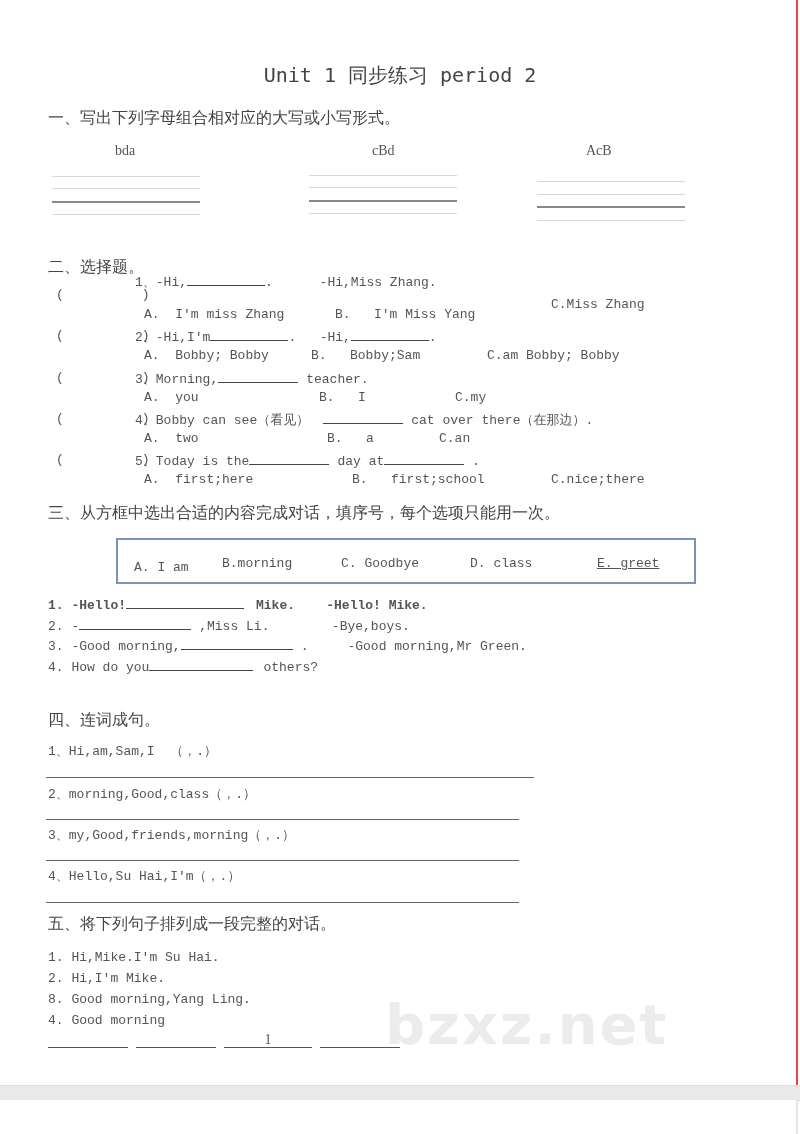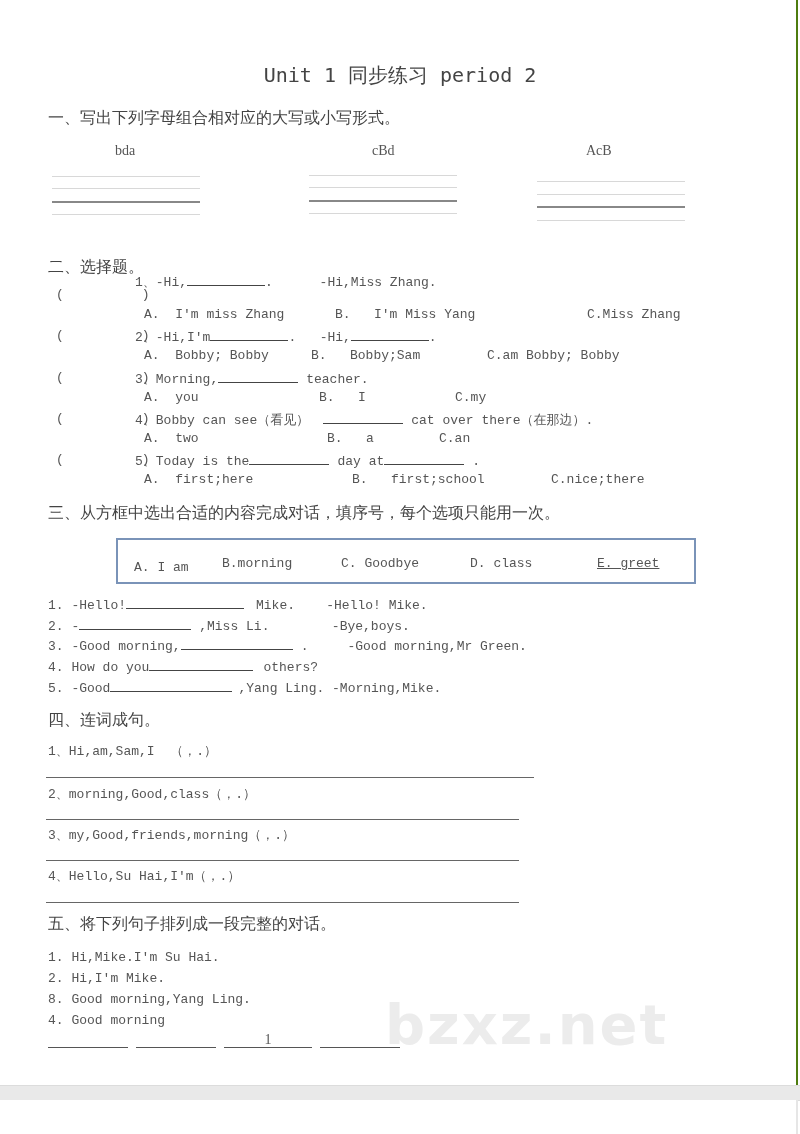--- a/index.html
+++ b/index.html
@@ -1,18 +1,18 @@
 <!DOCTYPE html>
 <html><head>
 <meta charset="utf-8">
 <style>
   html,body{margin:0;padding:0;}
   body{width:800px;height:1134px;background:#ffffff;position:relative;overflow:hidden;
        font-family:"DejaVu Serif","Liberation Serif",serif;color:#333;}
-  .page{position:absolute;left:0;top:0;width:796px;height:1085px;background:#fff;border-right:2px solid #4d7c0f;}
+  .page{position:absolute;left:0;top:0;width:796px;height:1085px;background:#fff;border-right:2px solid #ef4444;}
   .gap{position:absolute;left:0;top:1085px;width:800px;height:14px;background:#e9e9e9;border-top:1px solid #dcdcdc;border-bottom:1px solid #dcdcdc;}
   .page2{position:absolute;left:0;top:1100px;width:796px;height:34px;background:#fff;border-right:2px solid #e6e6e6;}
   .abs{position:absolute;white-space:pre;}
   .title{top:62px;left:0;width:800px;text-align:center;font-family:"DejaVu Sans Mono","Liberation Mono",monospace;font-size:20px;color:#444;}
   .sec{font-size:16px;color:#444;left:48px;}
   .mono{font-family:"Liberation Mono","DejaVu Sans Mono",monospace;font-size:13px;color:#555;}
   .serif{font-family:"Liberation Serif","DejaVu Serif",serif;font-size:14px;color:#555;}
   .blank{display:inline-block;border-bottom:1px solid #444;vertical-align:baseline;height:1px;}
   .hl{position:absolute;height:1px;background:#d8d8d8;}
   .hl.dark{height:2px;background:#888;}
@@ -50,21 +50,21 @@
     <div class="hl dark" style="left:537px;top:206px;width:148px;"></div>
     <div class="hl" style="left:537px;top:220px;width:148px;"></div>
   </div>
 
   <div class="abs sec" style="top:257px;">二、选择题。</div>
 
   <div class="abs mono" style="top:287px;left:56px;">(          )</div>
   <div class="abs mono" style="top:273px;left:135px;"><span>1、-Hi,</span><span class="blank" style="width:78px;"></span><span>.      -Hi,Miss Zhang.</span></div>
   <div class="abs mono" style="top:307px;left:144px;">A.  I'm miss Zhang</div>
   <div class="abs mono" style="top:307px;left:335px;">B.   I'm Miss Yang</div>
-  <div class="abs mono" style="top:307px;left:551px;margin-left:36px;">C.Miss Zhang</div>
+  <div class="abs mono" style="top:297px;left:551px;">C.Miss Zhang</div>
 
   <div class="abs mono" style="top:328px;left:56px;">(          )</div>
   <div class="abs mono" style="top:328px;left:135px;"><span>2、-Hi,I'm</span><span class="blank" style="width:78px;"></span><span>.   -Hi,</span><span class="blank" style="width:78px;"></span><span>.</span></div>
   <div class="abs mono" style="top:348px;left:144px;">A.  Bobby; Bobby</div>
   <div class="abs mono" style="top:348px;left:311px;">B.   Bobby;Sam</div>
   <div class="abs mono" style="top:348px;left:487px;">C.am Bobby; Bobby</div>
 
   <div class="abs mono" style="top:370px;left:56px;">(          )</div>
   <div class="abs mono" style="top:370px;left:135px;text-align:right;"><span>3、Morning,</span><span class="blank" style="width:80px;margin-right:8px;"></span><span>teacher.</span></div>
   <div class="abs mono" style="top:390px;left:144px;">A.  you</div>
@@ -84,25 +84,24 @@
   <div class="abs mono" style="top:472px;left:551px;">C.nice;there</div>
 
   <div class="abs sec" style="top:503px;">三、从方框中选出合适的内容完成对话，填序号，每个选项只能用一次。</div>
   <div class="box"></div>
   <div class="abs mono" style="top:560px;left:134px;">A. I am</div>
   <div class="abs mono" style="top:556px;left:222px;">B.morning</div>
   <div class="abs mono" style="top:556px;left:341px;">C. Goodbye</div>
   <div class="abs mono" style="top:556px;left:470px;">D. class</div>
   <div class="abs mono" style="top:556px;left:597px;text-decoration:underline;">E. greet</div>
 
-  <div class="abs mono" style="top:598px;left:48px;"><span>1. -Hello!</span><span class="blank" style="width:118px;margin-right:12px;"></span><span>Mike.    -Hello! Mike.</span></div>
+  <div class="abs mono" style="top:598px;left:48px;font-weight:bold;"><span>1. -Hello!</span><span class="blank" style="width:118px;margin-right:12px;"></span><span>Mike.    -Hello! Mike.</span></div>
   <div class="abs mono" style="top:619px;left:48px;"><span>2. -</span><span class="blank" style="width:112px;margin-right:8px;"></span><span>,Miss Li.        -Bye,boys.</span></div>
   <div class="abs mono" style="top:639px;left:48px;"><span>3. -Good morning,</span><span class="blank" style="width:112px;margin-right:8px;"></span><span>.     -Good morning,Mr Green.</span></div>
   <div class="abs mono" style="top:660px;left:48px;"><span>4. How do you</span><span class="blank" style="width:104px;margin-right:10px;"></span><span>others?</span></div>
-  <div class="abs mono" style="top:681px;left:48px;"><span>5. -Good</span><span class="blank" style="width:122px;margin-right:6px;"></span><span>,Yang Ling. -Morning,Mike.</span></div>
 
   <div class="abs sec" style="top:710px;">四、连词成句。</div>
   <div class="abs mono" style="top:742px;left:48px;">1、Hi,am,Sam,I  （，.）</div>
   <div class="ansline" style="left:46px;top:777px;width:488px;"></div>
   <div class="abs mono" style="top:785px;left:48px;">2、morning,Good,class（，.）</div>
   <div class="ansline" style="left:46px;top:819px;width:473px;"></div>
   <div class="abs mono" style="top:826px;left:48px;">3、my,Good,friends,morning（，.）</div>
   <div class="ansline" style="left:46px;top:860px;width:473px;"></div>
   <div class="abs mono" style="top:867px;left:48px;">4、Hello,Su Hai,I'm（，.）</div>
   <div class="ansline" style="left:46px;top:902px;width:473px;"></div>

